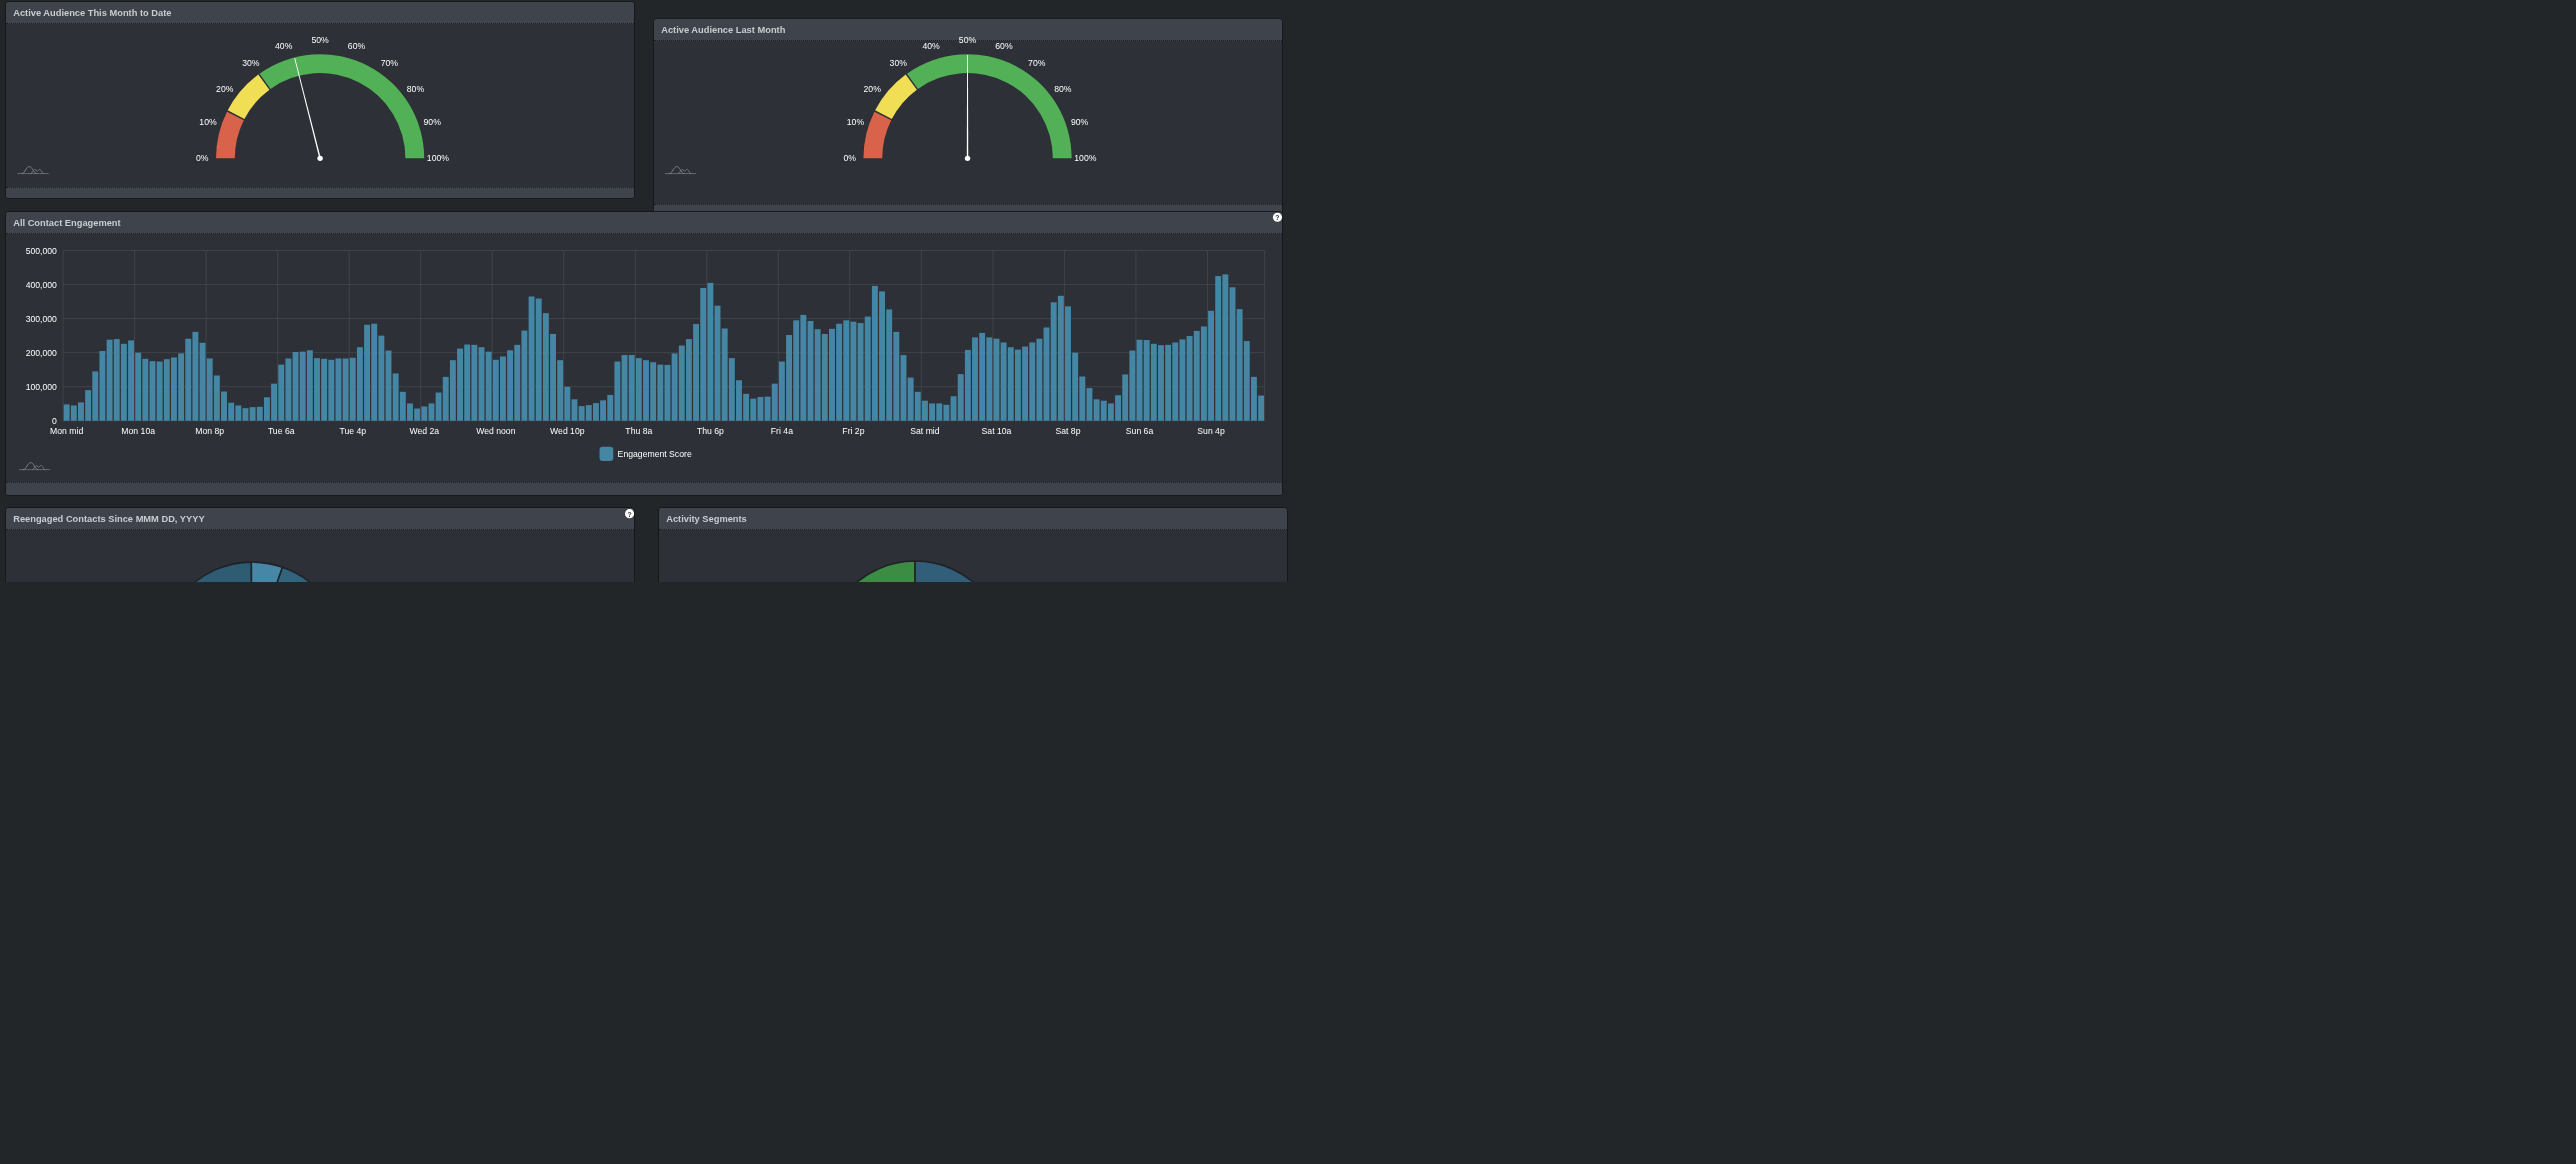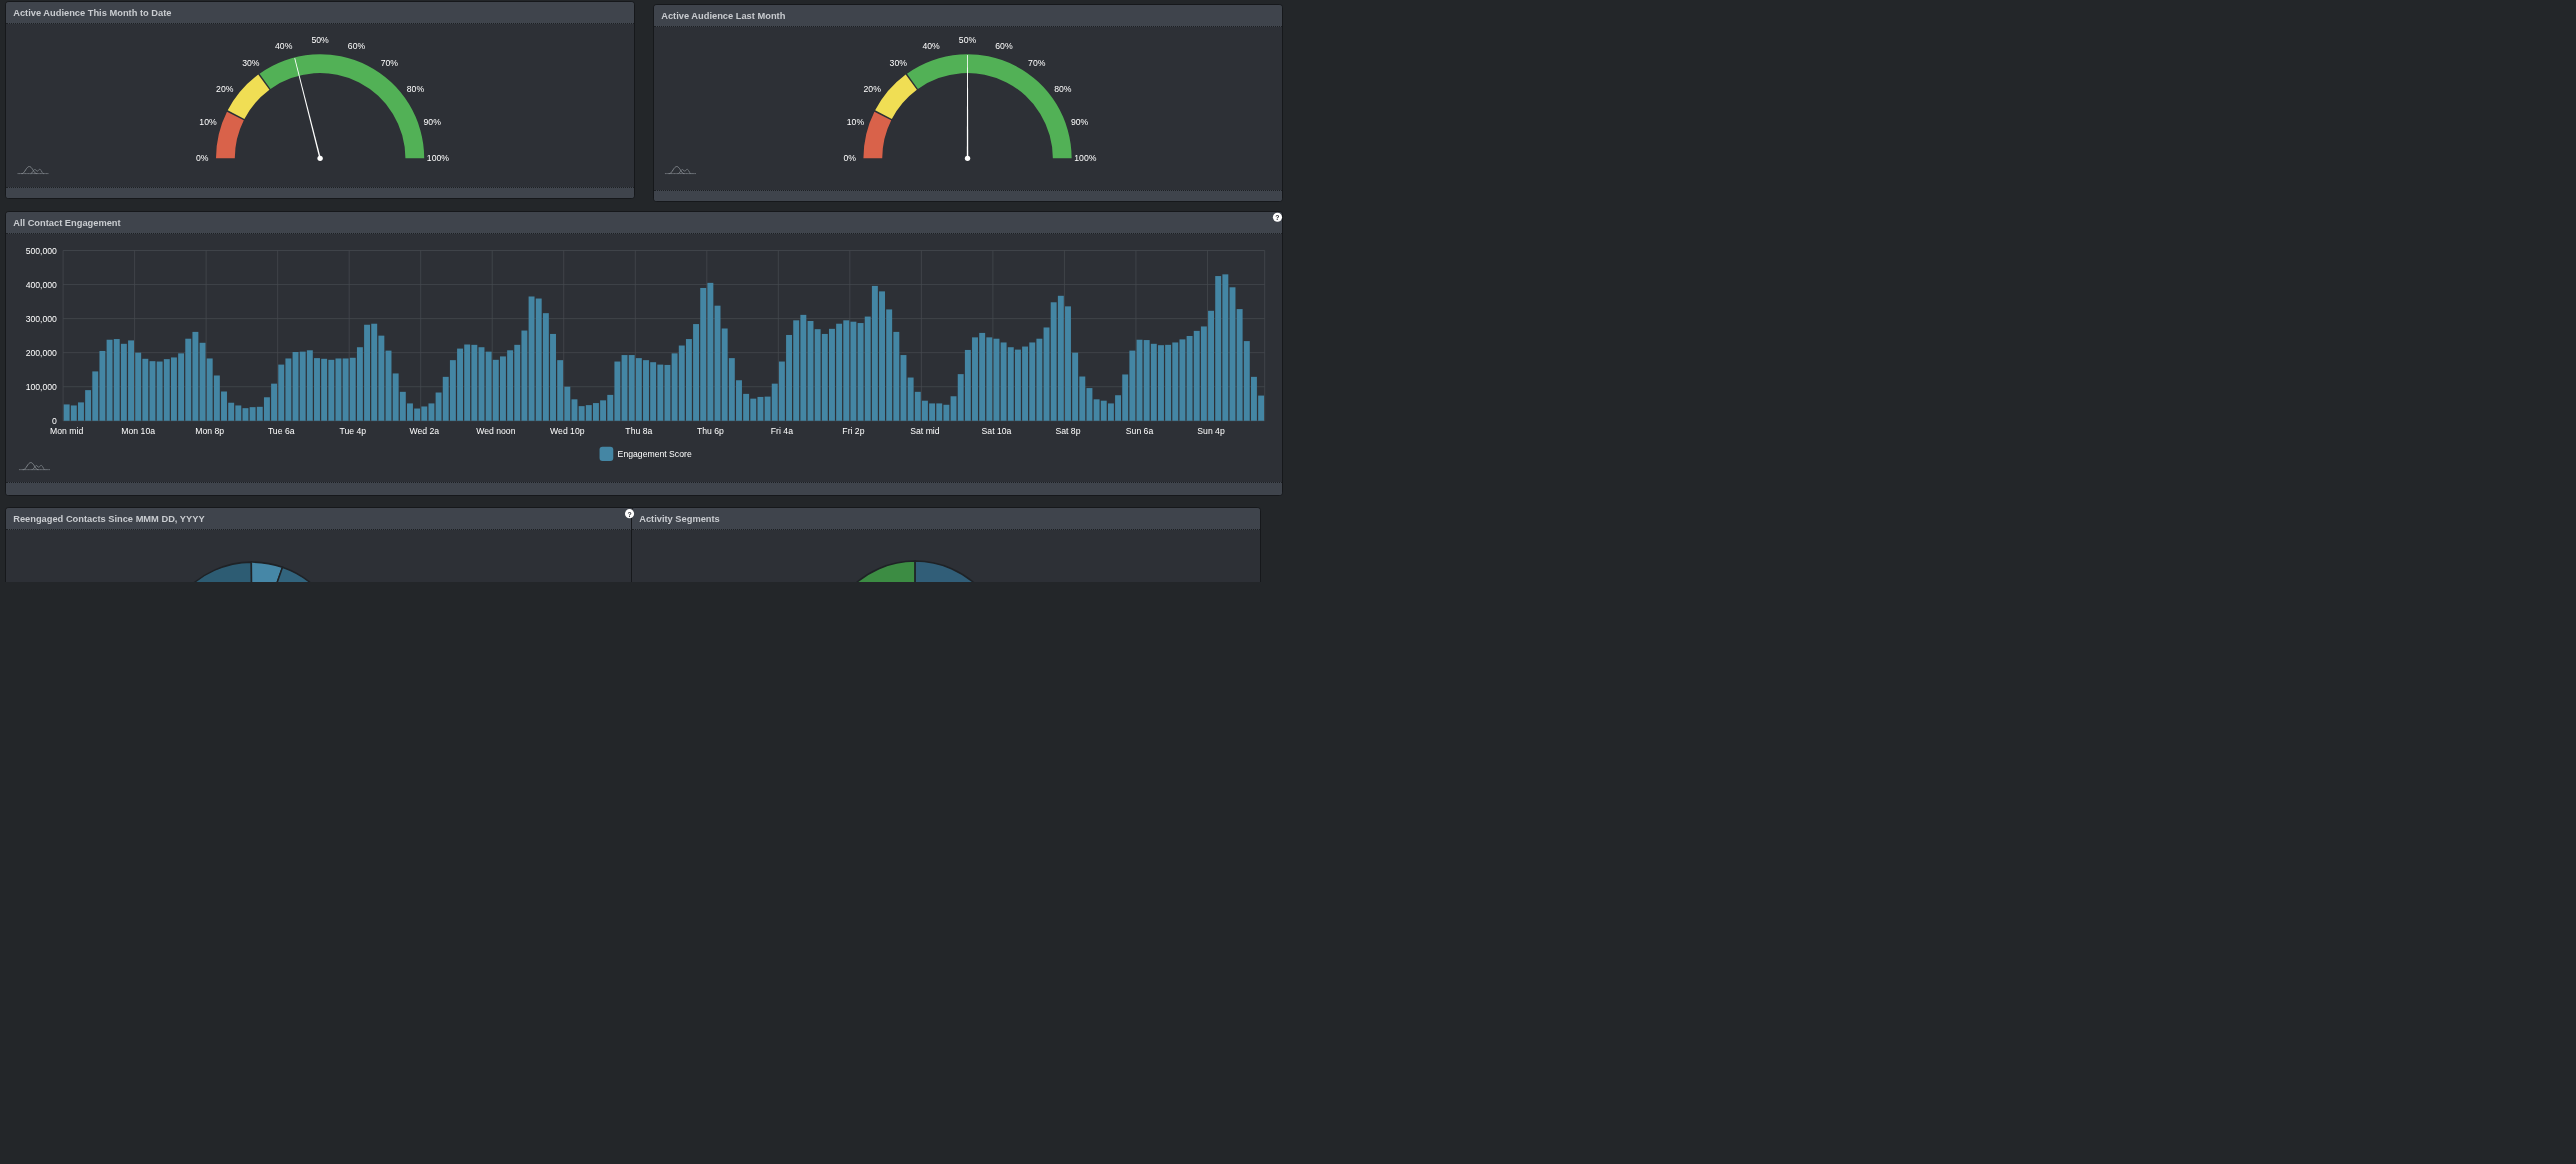--- a/index.html
+++ b/index.html
@@ -14,38 +14,38 @@
 </style>
 </head>
 <body>
 <div class="page">
 <div class="panel" style="left:5px;top:1.4px;width:630px;height:198px;">
       <div class="phead" style="height:22px;">
         <span>Active Audience This Month to Date</span>
       </div>
       <div class="pfoot" style="height:11px;"></div>
     </div>
-<div class="panel" style="left:653px;top:4px;width:630px;height:198px;">
+<div class="panel" style="left:653px;top:18px;width:630px;height:198px;">
       <div class="phead" style="height:22px;">
         <span>Active Audience Last Month</span>
       </div>
       <div class="pfoot" style="height:11px;"></div>
     </div>
 <div class="panel" style="left:5px;top:507px;width:630px;height:116px;">
       <div class="phead" style="height:22.4px;">
         <span>Reengaged Contacts Since MMM DD, YYYY</span>
       </div>
     </div>
 <div class="panel" style="left:5px;top:211px;width:1278px;height:285px;">
       <div class="phead" style="height:22px;">
         <span>All Contact Engagement</span>
       </div>
       <div class="pfoot" style="height:13px;"></div>
     </div>
-<div class="panel" style="left:631px;top:507px;width:630px;height:116px;">
+<div class="panel" style="left:658px;top:507px;width:630px;height:116px;">
       <div class="phead" style="height:22.4px;">
         <span>Activity Segments</span>
       </div>
     </div>
 <svg class="overlay" width="1288" height="582" viewBox="0 0 1781 805">
 <defs>
         <g id="aclogo" fill="none" stroke-linecap="round">
 <path d="M1,10.6 H43" stroke="#7d8288" stroke-width="1.1" stroke-dasharray="0.8,1.25"></path>
 <path d="M6.5,10.6 C10.5,10.6 12.5,0.9 16.8,0.9 C21,0.9 23,10.6 27,10.6" stroke="#8f949a" stroke-width="1.2" stroke-dasharray="0.8,1.2"></path>
 <path d="M19,10.6 C21.5,9.2 22.8,4.9 24.6,4.9 C26.2,4.9 26.3,7.3 27.8,7.3 C29.3,7.3 29.6,4.7 31.2,4.7 C33.3,4.7 34.3,10.6 36.5,10.6" stroke="#7d8288" stroke-width="1.2" stroke-dasharray="0.8,1.2"></path>

